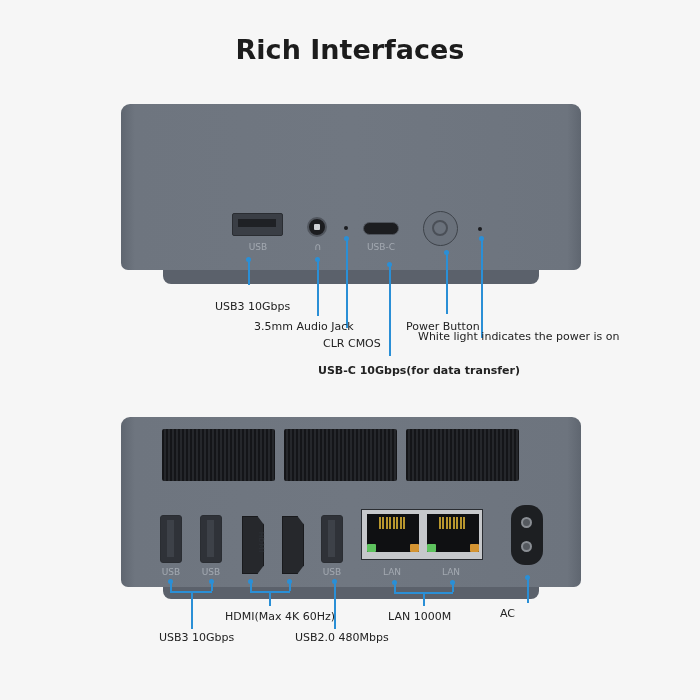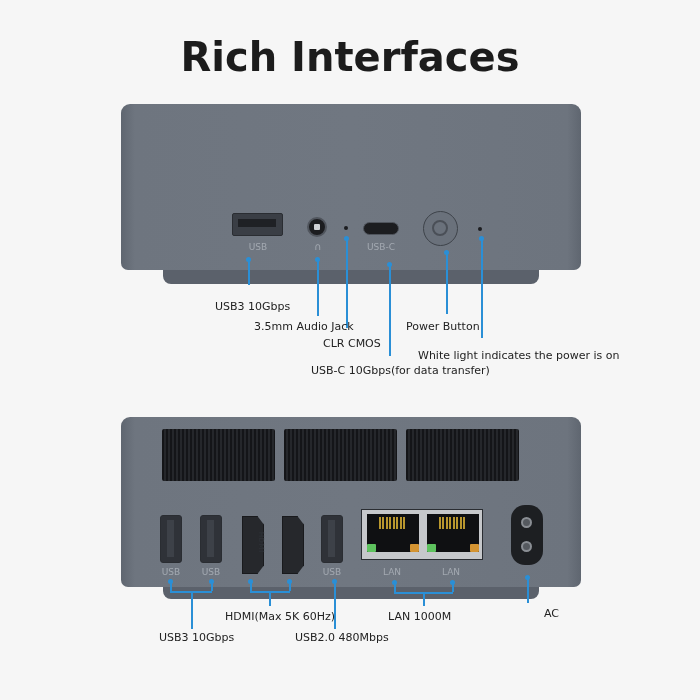--- a/index.html
+++ b/index.html
@@ -1,17 +1,17 @@
 <!DOCTYPE html>
 <html><head>
 <meta charset="utf-8">
 <style>
   * { box-sizing: border-box; margin: 0; padding: 0; }
   body { width: 700px; height: 700px; background: #f6f6f6; position: relative; overflow: hidden; font-family: "DejaVu Sans", "Liberation Sans", sans-serif; }
-  .title { position: absolute; top: 34px; left: 0; width: 700px; text-align: center; font-size: 40px; font-weight: bold; color: #1c1c1c; letter-spacing: 0px; }
+  .title { position: absolute; top: 34px; left: 0; width: 700px; text-align: center; font-size: 27px; font-weight: bold; color: #1c1c1c; letter-spacing: 0px; }
   .abs { position: absolute; }
   .body-top { left: 121px; top: 104px; width: 460px; height: 166px; border-radius: 9px 9px 7px 7px;
     background: linear-gradient(90deg, #5f6670 0%, #6e757f 3%, #707781 50%, #6d747e 97%, #5f6670 100%); }
   .base-top { left: 163px; top: 268px; width: 376px; height: 16px; border-radius: 0 0 8px 8px; background: #5b616b; }
   .body-bot { left: 121px; top: 417px; width: 460px; height: 170px; border-radius: 9px 9px 7px 7px;
     background: linear-gradient(90deg, #5f6670 0%, #6e757f 3%, #707781 50%, #6d747e 97%, #5f6670 100%); }
   .base-bot { left: 163px; top: 585px; width: 376px; height: 14px; border-radius: 0 0 8px 8px; background: #5b616b; }
   .port-lbl { font-size: 9px; color: #a3a9b1; text-align: center; }
   .lbl { font-size: 11px; color: #222; white-space: nowrap; }
   .vline { position: absolute; width: 1.5px; background: #2a8fd6; }
@@ -63,23 +63,23 @@
 <div class="dot" style="left:387px;top:262px;"></div>
 <div class="vline" style="left:389px;top:264px;height:92px;"></div>
 <div class="dot" style="left:444px;top:250px;"></div>
 <div class="vline" style="left:446px;top:252px;height:62px;"></div>
 <div class="dot" style="left:479px;top:236px;"></div>
 <div class="vline" style="left:481px;top:238px;height:100px;"></div>
 
 <div class="abs lbl" style="left:215px;top:300px;">USB3 10Gbps</div>
 <div class="abs lbl" style="left:254px;top:320px;">3.5mm Audio Jack</div>
 <div class="abs lbl" style="left:323px;top:337px;">CLR CMOS</div>
-<div class="abs lbl" style="left:311px;top:364px;">USB-C 10Gbps(for data transfer)</div>
+<div class="abs lbl" style="left:318px;top:364px;font-weight:bold;">USB-C 10Gbps(for data transfer)</div>
 <div class="abs lbl" style="left:406px;top:320px;">Power Button</div>
-<div class="abs lbl" style="left:418px;top:349px;">White light indicates the power is on</div>
+<div class="abs lbl" style="left:418px;top:330px;">White light indicates the power is on</div>
 
 <div class="abs base-bot"></div>
 <div class="abs body-bot"></div>
 
 <div class="vent" style="left:162px;width:113px;"></div>
 <div class="vent" style="left:284px;width:113px;"></div>
 <div class="vent" style="left:406px;width:113px;"></div>
 
 <div class="usbv" style="left:160px;"></div>
 <div class="usbv" style="left:200px;"></div>
@@ -133,16 +133,16 @@
 <div class="dot" style="left:450px;top:580px;"></div>
 <div class="vline" style="left:394px;top:582px;height:10px;"></div>
 <div class="vline" style="left:452px;top:582px;height:10px;"></div>
 <div class="hline" style="left:394px;top:592px;width:59px;"></div>
 <div class="vline" style="left:423px;top:592px;height:14px;"></div>
 
 <div class="dot" style="left:525px;top:575px;"></div>
 <div class="vline" style="left:527px;top:577px;height:26px;"></div>
 
 <div class="abs lbl" style="left:159px;top:631px;">USB3 10Gbps</div>
-<div class="abs lbl" style="left:225px;top:610px;">HDMI(Max 5K 60Hz)</div>
+<div class="abs lbl" style="left:225px;top:610px;">HDMI(Max 4K 60Hz)</div>
 <div class="abs lbl" style="left:295px;top:631px;">USB2.0 480Mbps</div>
 <div class="abs lbl" style="left:388px;top:610px;">LAN 1000M</div>
-<div class="abs lbl" style="left:544px;top:607px;">AC</div>
+<div class="abs lbl" style="left:500px;top:607px;">AC</div>
 
 </body></html>

